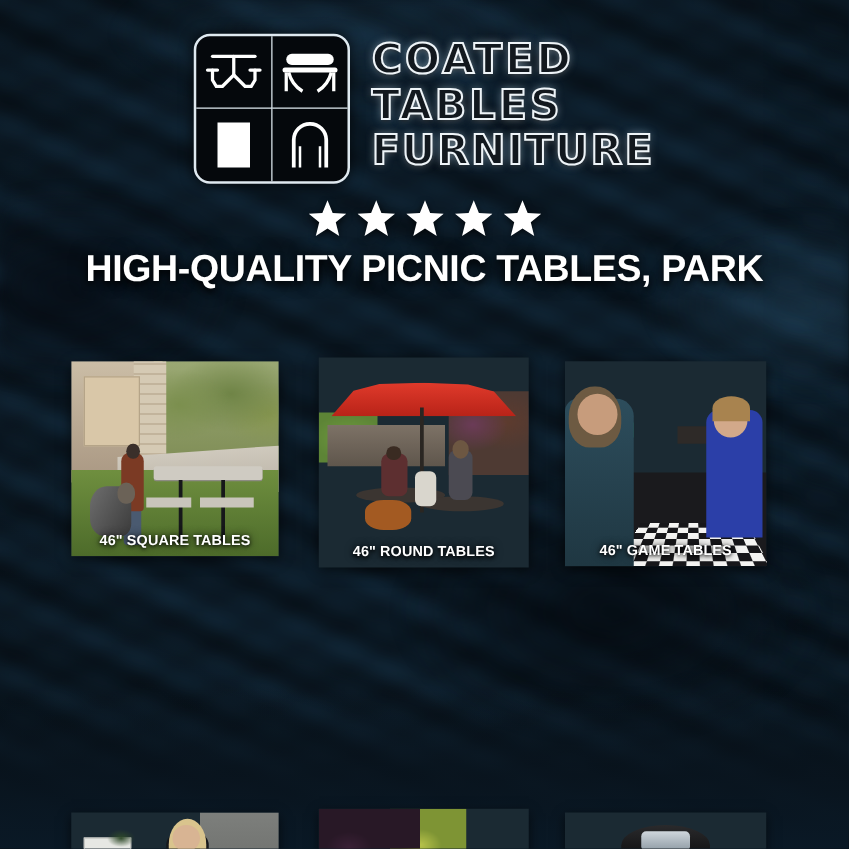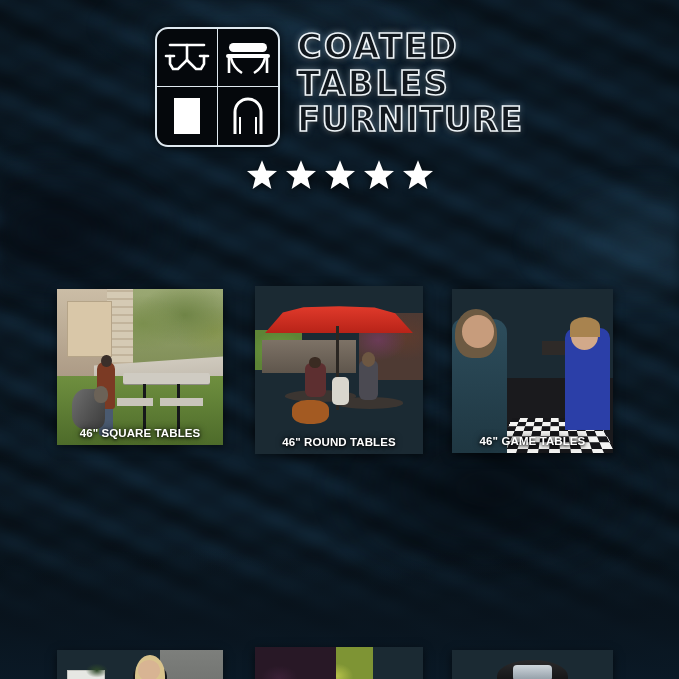--- a/index.html
+++ b/index.html
@@ -254,20 +254,21 @@
       </svg>
     <svg class="star" viewBox="0 0 24 23">
         <polygon points="12,0 15.3,8.2 24,8.7 17.3,14.2 19.5,23 12,18.1 4.5,23 6.7,14.2 0,8.7 8.7,8.2" fill="#ffffff"></polygon>
       </svg>
     <svg class="star" viewBox="0 0 24 23">
         <polygon points="12,0 15.3,8.2 24,8.7 17.3,14.2 19.5,23 12,18.1 4.5,23 6.7,14.2 0,8.7 8.7,8.2" fill="#ffffff"></polygon>
       </svg>
   </div>
 
   <div class="headline">
+    <span class="hl1">HIGH-QUALITY PICNIC TABLES, PARK</span>
   </div>
 
   <div class="grid">
 
     <div class="row" style="height:172px;">
 
       <div class="tile" style="left:57px;top:3px;width:166px;height:156px;">
         <div class="photo">
           <div class="el t1-trees"></div>
           <div class="el t1-bldg"></div>

